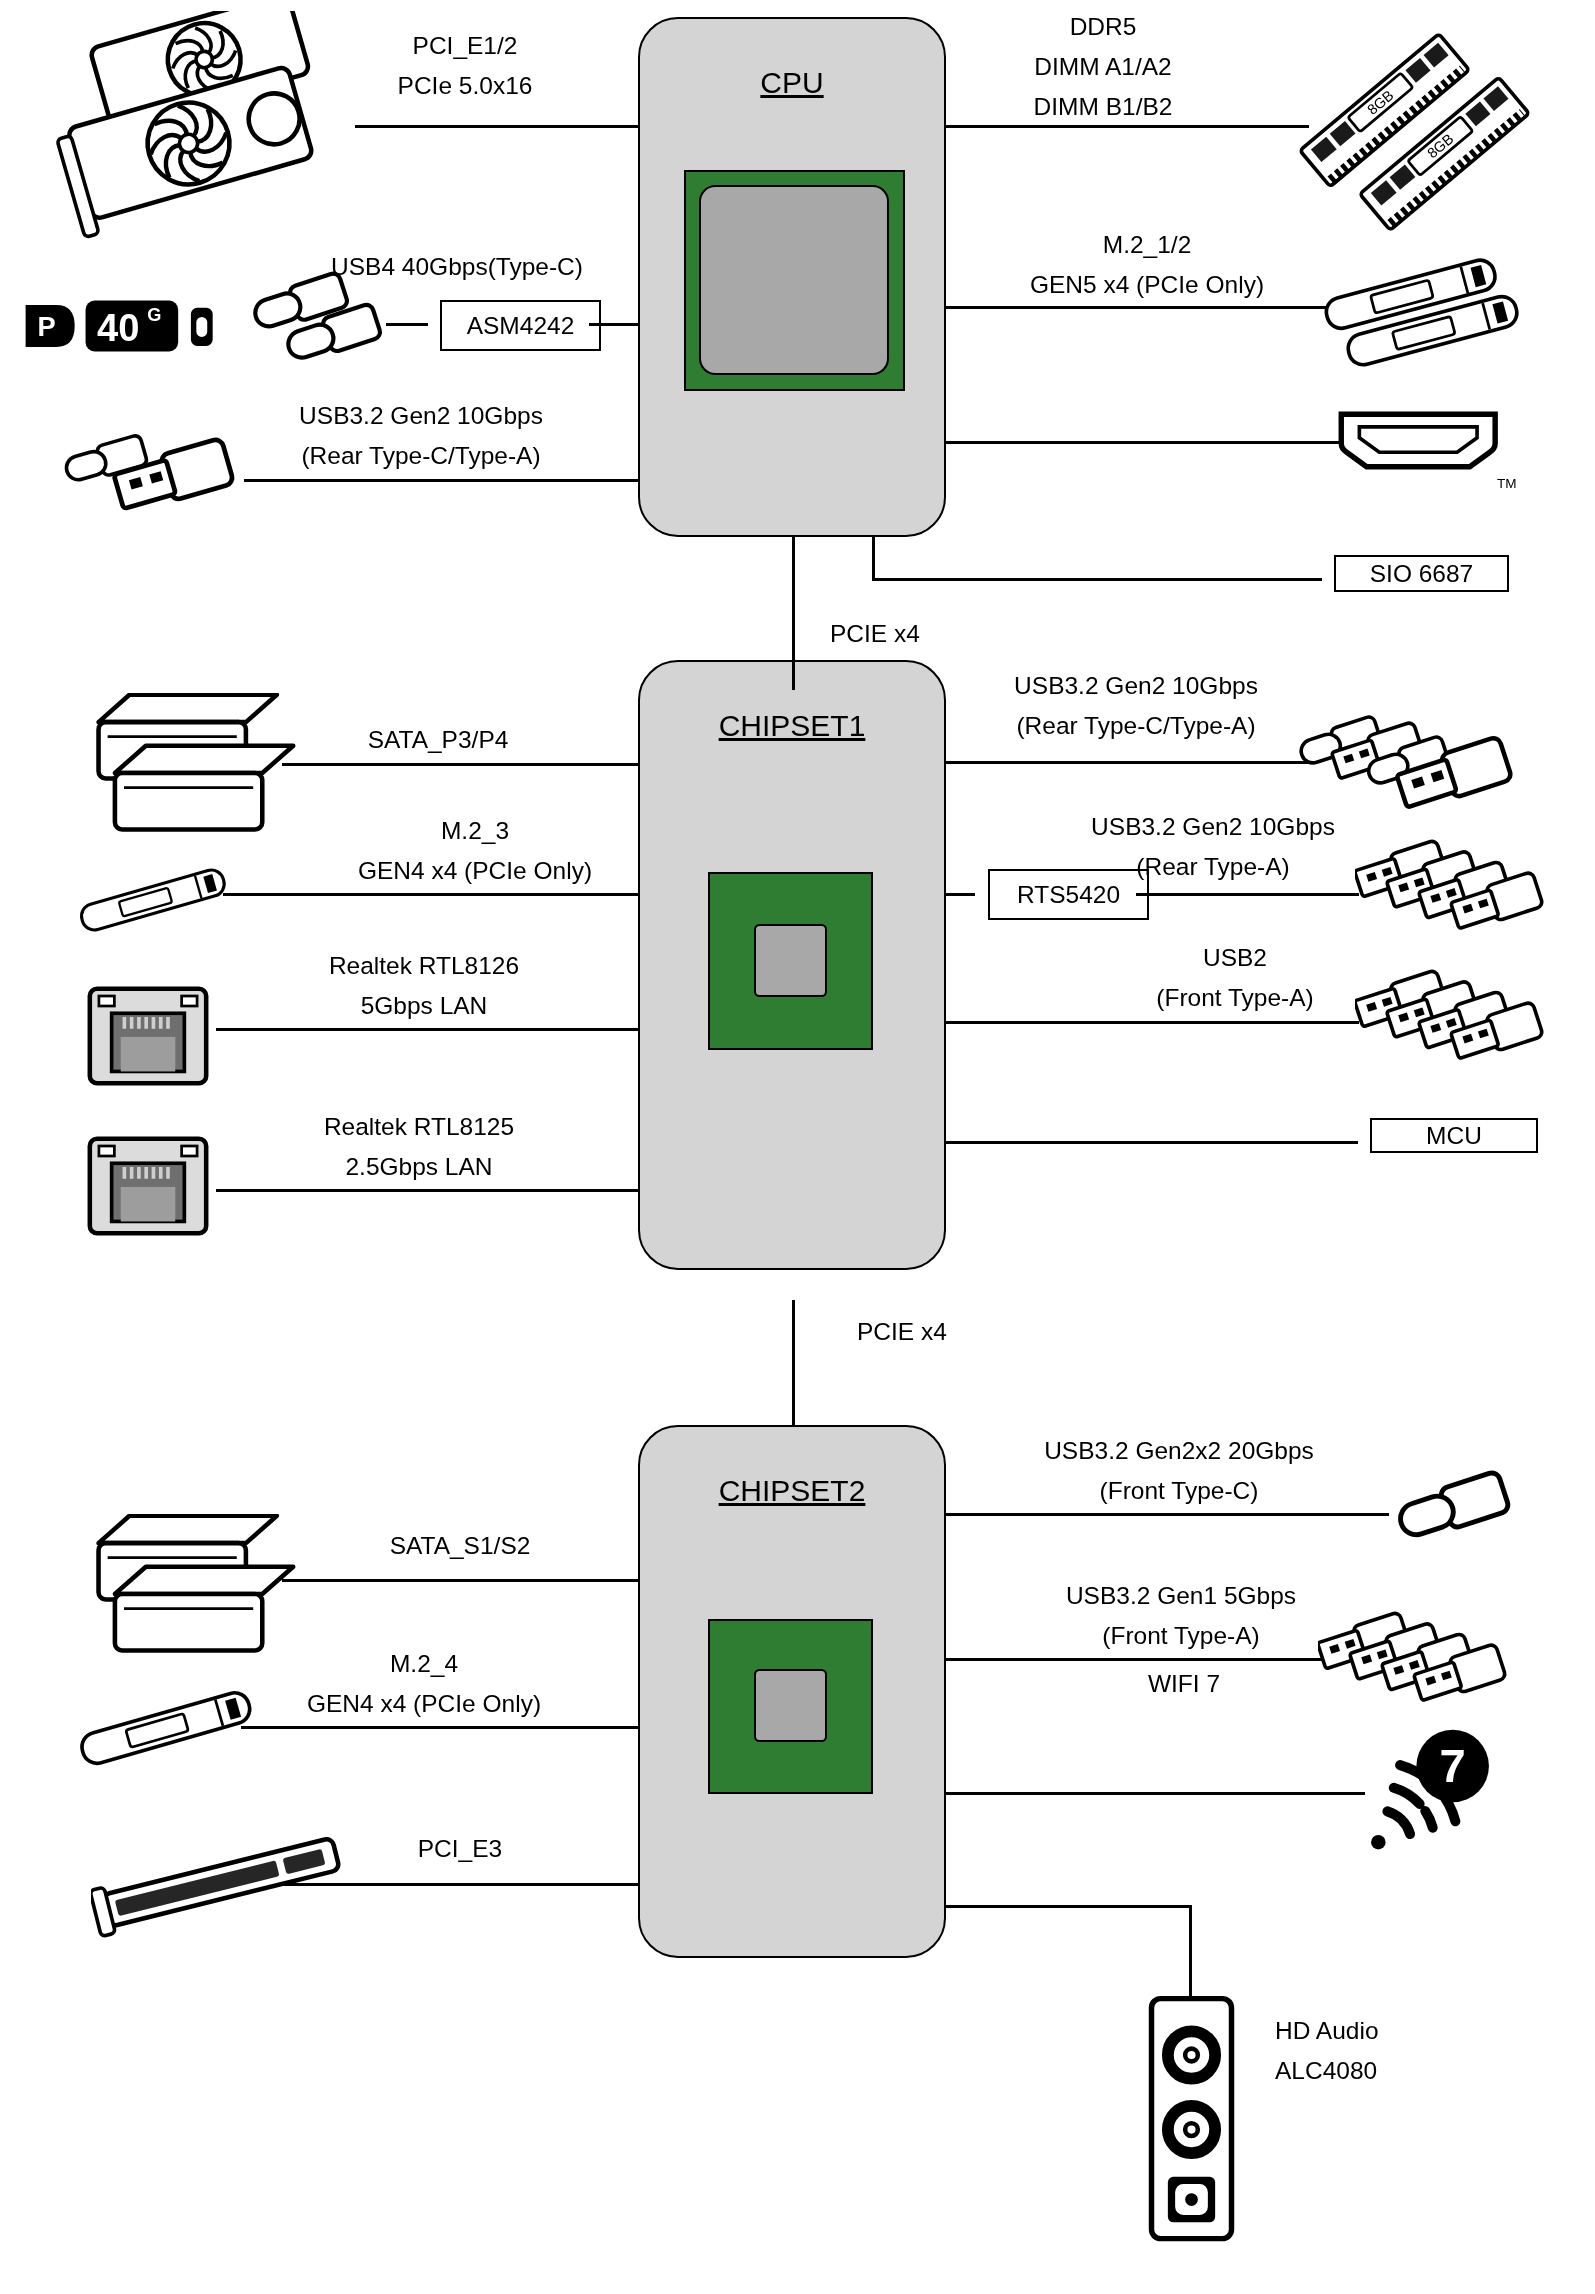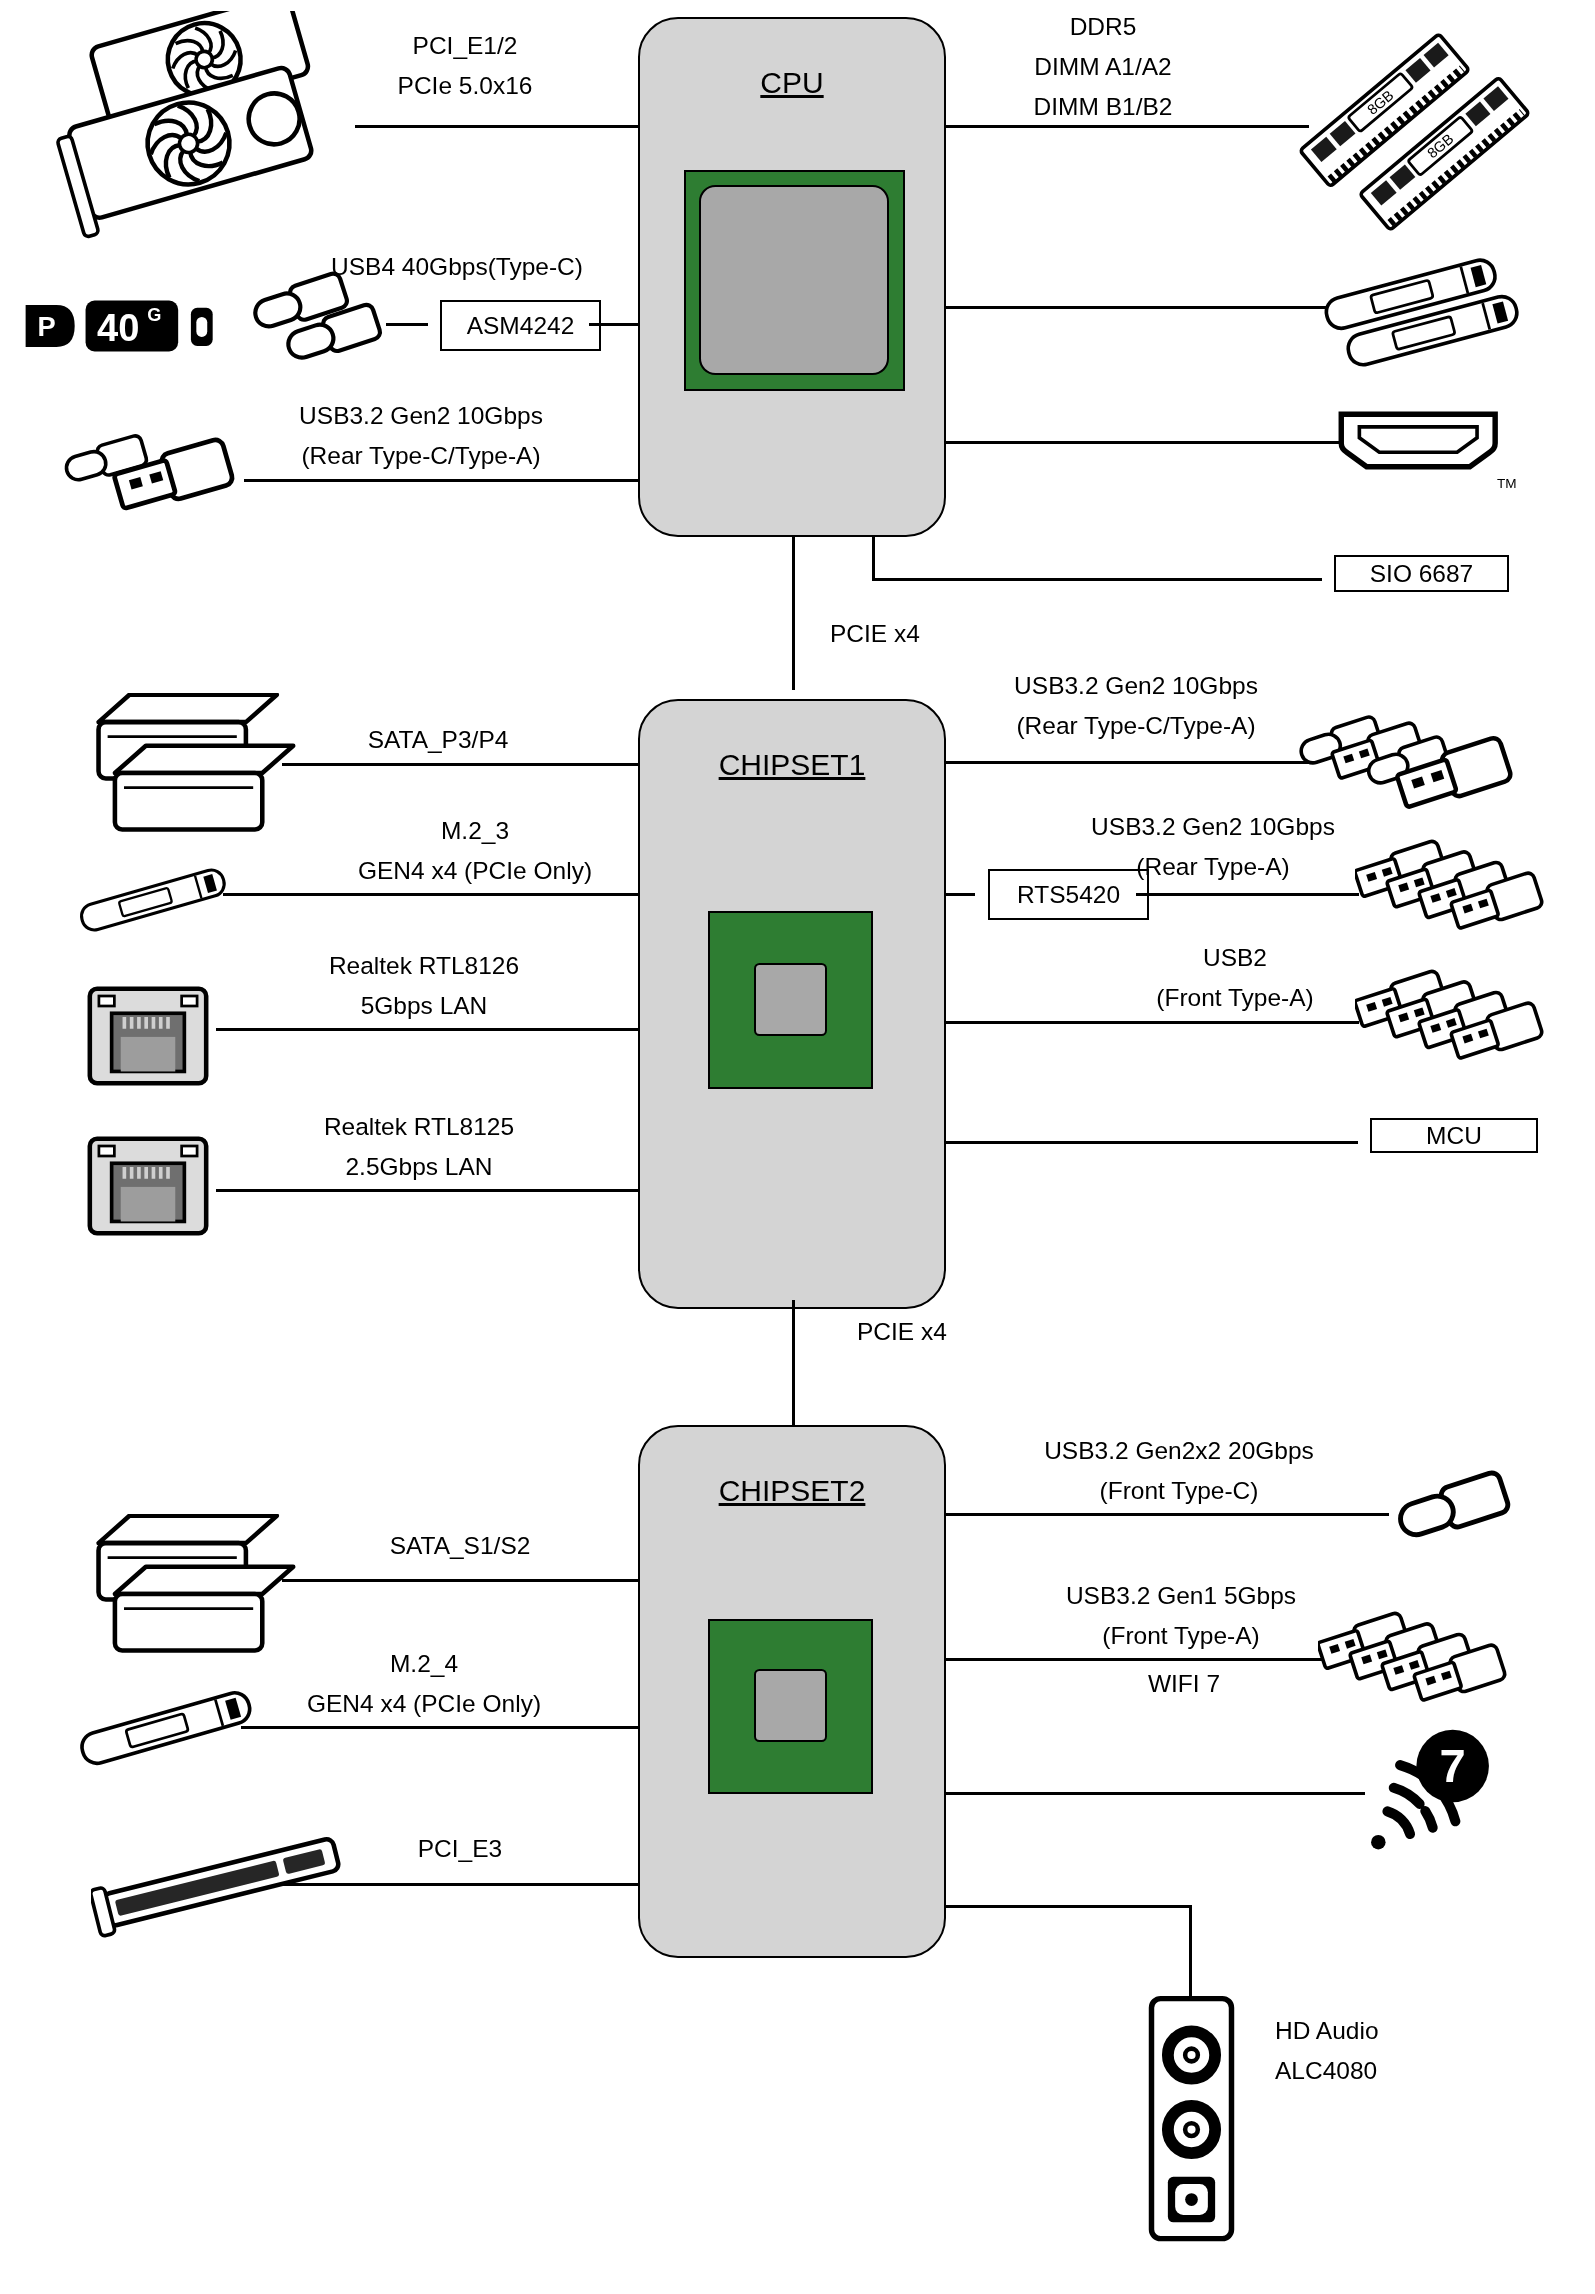--- a/index.html
+++ b/index.html
@@ -68,21 +68,21 @@
     </defs>
   </svg>
 
   <div class="blk" style="left:638px;top:17.3px;width:308px;height:520px">
     <div class="blk-title">CPU</div>
     <div class="die" style="left:44px;top:151px;width:221px;height:221px">
       <div class="die-inner" style="left:12.7px;top:12.7px;width:190px;height:190px"></div>
     </div>
   </div>
 
-  <div class="blk" style="left:638px;top:699px;width:308px;height:610px">
+  <div class="blk" style="left:638px;top:660px;width:308px;height:610px">
     <div class="blk-title">CHIPSET1</div>
     <div class="die" style="left:68px;top:210px;width:165px;height:178px">
       <div class="die-inner sq" style="left:44px;top:50px;width:73px;height:73px"></div>
     </div>
   </div>
 
   <div class="blk" style="left:638px;top:1425px;width:308px;height:533px">
     <div class="blk-title">CHIPSET2</div>
     <div class="die" style="left:68px;top:192px;width:165px;height:175px">
       <div class="die-inner sq" style="left:44px;top:48px;width:73px;height:73px"></div>
@@ -136,20 +136,24 @@
     <div>USB4 40Gbps(Type-C)</div>
   </div>
   <div class="lbl" style="left:421px;top:396px">
     <div>USB3.2 Gen2 10Gbps</div>
     <div>(Rear Type-C/Type-A)</div>
   </div>
   <div class="lbl" style="left:1103px;top:7.3px">
     <div>DDR5</div>
     <div>DIMM A1/A2</div>
     <div>DIMM B1/B2</div>
+  </div>
+  <div class="lbl" style="left:1147px;top:225px">
+    <div>M.2_1/2</div>
+    <div>GEN5 x4 (PCIe Only)</div>
   </div>
   <div class="lbl" style="left:438px;top:720px">
     <div>SATA_P3/P4</div>
   </div>
   <div class="lbl" style="left:475px;top:811px">
     <div>M.2_3</div>
     <div>GEN4 x4 (PCIe Only)</div>
   </div>
   <div class="lbl" style="left:424px;top:946px">
     <div>Realtek RTL8126</div>

